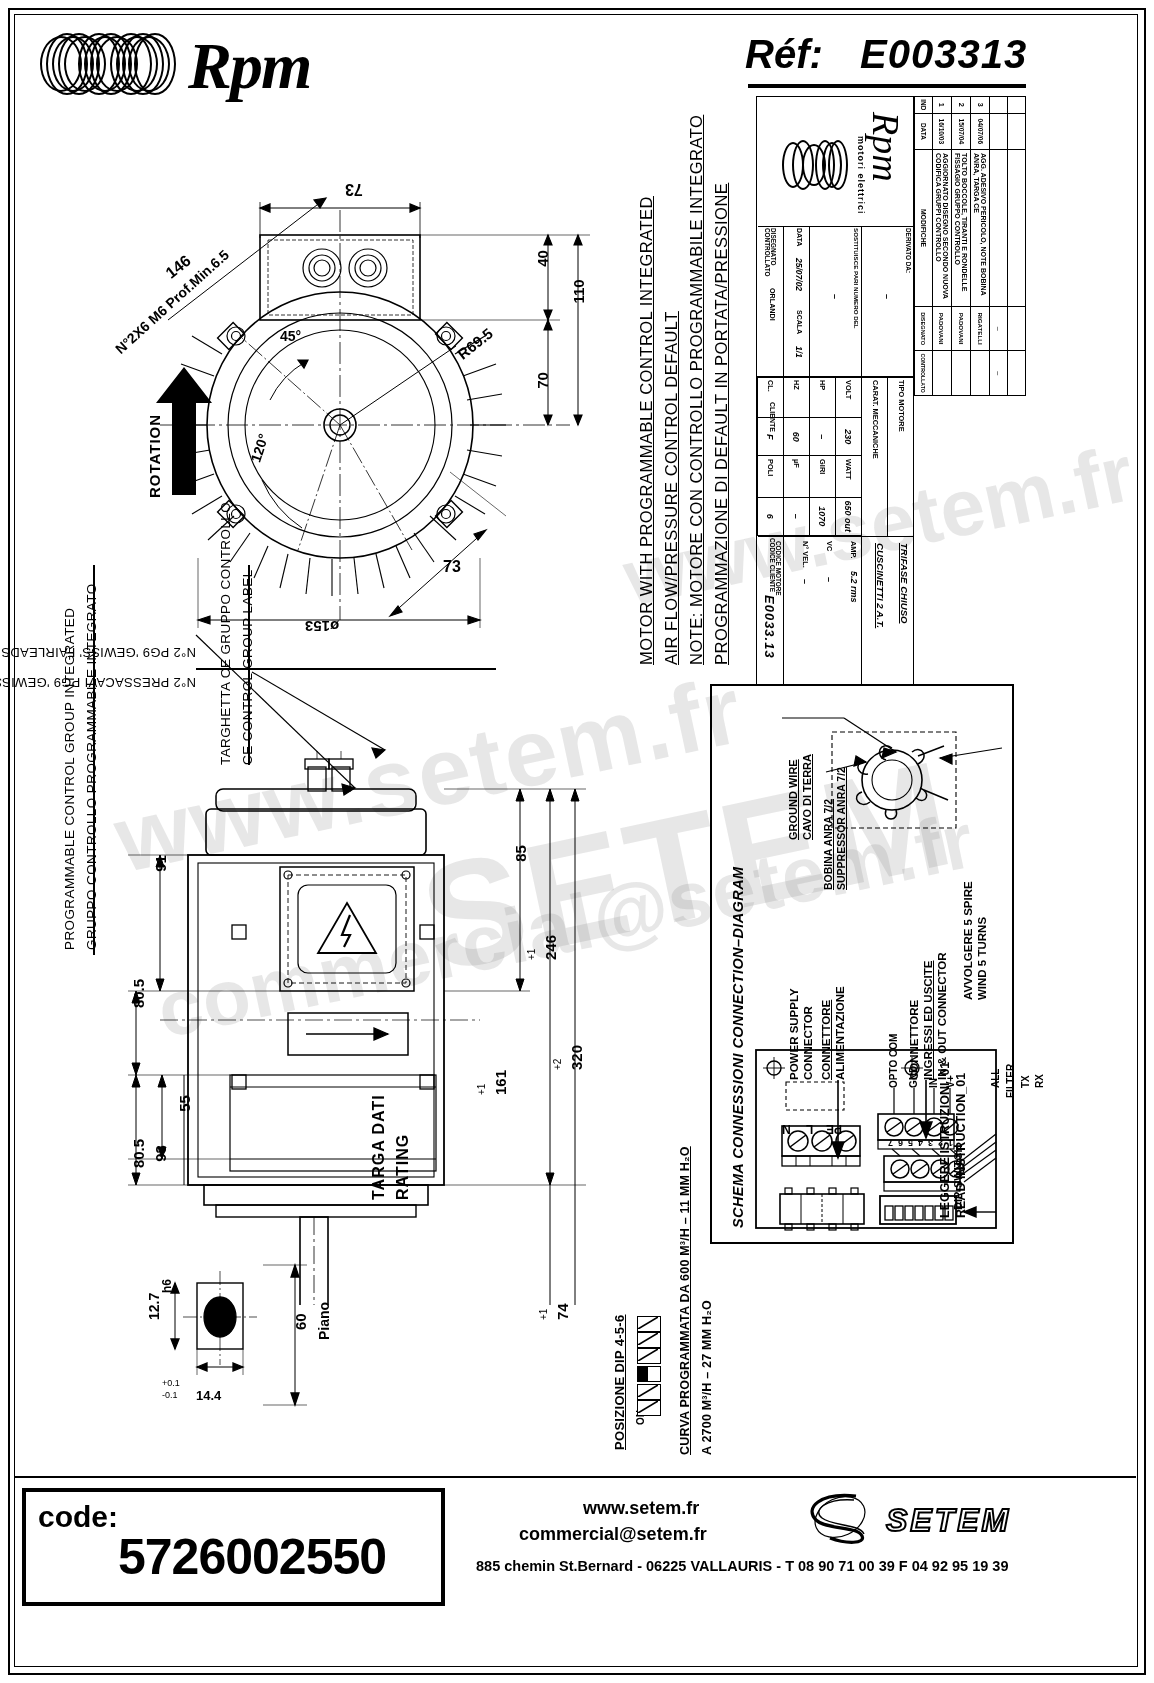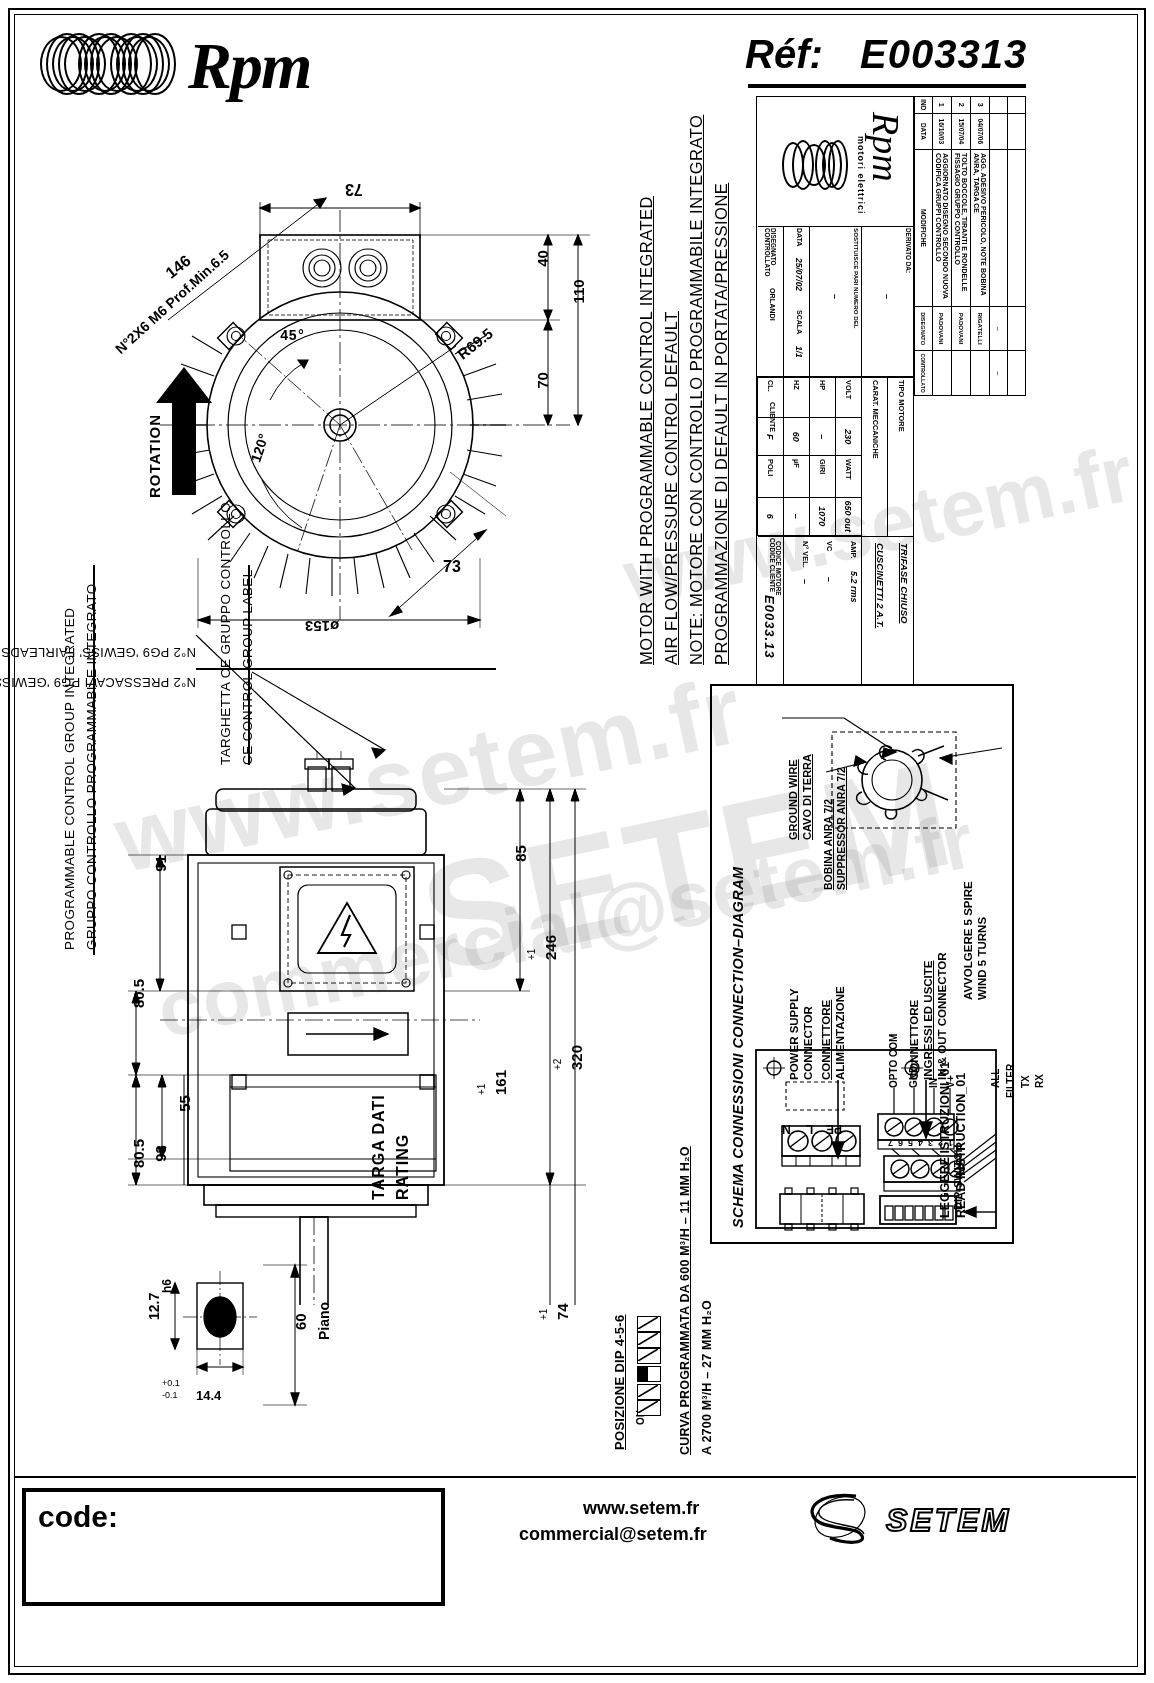--- a/index.html
+++ b/index.html
@@ -334,21 +334,21 @@
         <line x1="317" y1="300" x2="352" y2="306"></line>
         <line x1="313" y1="324" x2="346" y2="336"></line>
         <line x1="305" y1="346" x2="335" y2="364"></line>
       </g>
     </g>
   </svg>
 
   <div class="txt b" style="left:345px;top:180px;font-size:16px;transform:rotate(180deg);">73</div>
   <div class="txt b" style="left:165px;top:258px;font-size:16px;transform:rotate(-38deg);">146</div>
   <div class="txt b" style="left:112px;top:345px;font-size:14px;transform:rotate(-42deg);transform-origin:0 0;">N°2X6 M6 Prof.Min.6.5</div>
-  <div class="txt b" style="left:280px;top:328px;font-size:14px;font-family:Liberation Mono, monospace;">45°</div>
+  <div class="txt b" style="left:280px;top:328px;font-size:14px;">45°</div>
   <div class="txt b" style="left:245px;top:440px;font-size:14px;transform:rotate(-72deg);">120°</div>
   <div class="txt b" style="left:455px;top:335px;font-size:15px;transform:rotate(-38deg);">R69.5</div>
   <div class="txt b" style="left:534px;top:250px;font-size:15px;transform:rotate(-90deg);">40</div>
   <div class="txt b" style="left:566px;top:283px;font-size:15px;transform:rotate(-90deg);">110</div>
   <div class="txt b" style="left:534px;top:372px;font-size:15px;transform:rotate(-90deg);">70</div>
   <div class="txt b" style="left:443px;top:558px;font-size:16px;">73</div>
   <div class="txt b" style="left:305px;top:618px;font-size:15px;transform:rotate(180deg);">ø153</div>
 
   <svg style="position:absolute;left:150px;top:365px;" width="70" height="130">
     <polygon points="22,130 22,38 6,38 34,2 62,38 46,38 46,130" fill="#000"></polygon>
@@ -758,23 +758,25 @@
     <span class="txt b rot180" style="left:38px;top:0;font-size:9px;">4</span>
     <span class="txt b rot180" style="left:28px;top:0;font-size:9px;">5</span>
     <span class="txt b rot180" style="left:18px;top:0;font-size:9px;">6</span>
     <span class="txt b rot180" style="left:8px;top:0;font-size:9px;">7</span>
   </div>
 
   <div class="ln" style="left:14px;top:1476px;width:1122px;height:2px;"></div>
 
   <div class="bd" style="left:22px;top:1488px;width:415px;height:110px;border-width:4px;"></div>
   <div class="txt b" style="left:38px;top:1500px;font-size:30px;">code:</div>
+  <div class="txt b" style="left:118px;top:1528px;font-size:50px;letter-spacing:-1px;">5726002550</div>
 
   <div class="txt b" style="left:583px;top:1498px;font-size:18px;">www.setem.fr</div>
   <div class="txt b" style="left:519px;top:1524px;font-size:18px;">commercial@setem.fr</div>
+  <div class="txt b" style="left:476px;top:1558px;font-size:14.5px;">885 chemin St.Bernard  -  06225 VALLAURIS  -  T 08 90 71 00 39   F 04 92 95 19 39</div>
 
   <div style="position:absolute;left:796px;top:1490px;width:240px;height:56px;">
     <svg width="90" height="56" style="position:absolute;left:0;top:0;">
       <path d="M 60 6 C 24 2, 8 18, 20 30 C 30 40, 62 36, 66 46 C 70 54, 50 54, 34 48" fill="none" stroke="#000" stroke-width="3.2"></path>
       <path d="M 58 10 C 30 8, 16 20, 26 28 C 36 36, 64 34, 68 44" fill="none" stroke="#000" stroke-width="1.4"></path>
       <ellipse cx="44" cy="27" rx="26" ry="19" fill="none" stroke="#000" stroke-width="1.2" transform="rotate(-25 44 27)"></ellipse>
     </svg>
     <span class="txt b ital" style="left:90px;top:12px;font-size:32px;letter-spacing:3px;
                  color:#fff;-webkit-text-stroke:2px #000;text-stroke:2px #000;">SETEM</span>
   </div>

